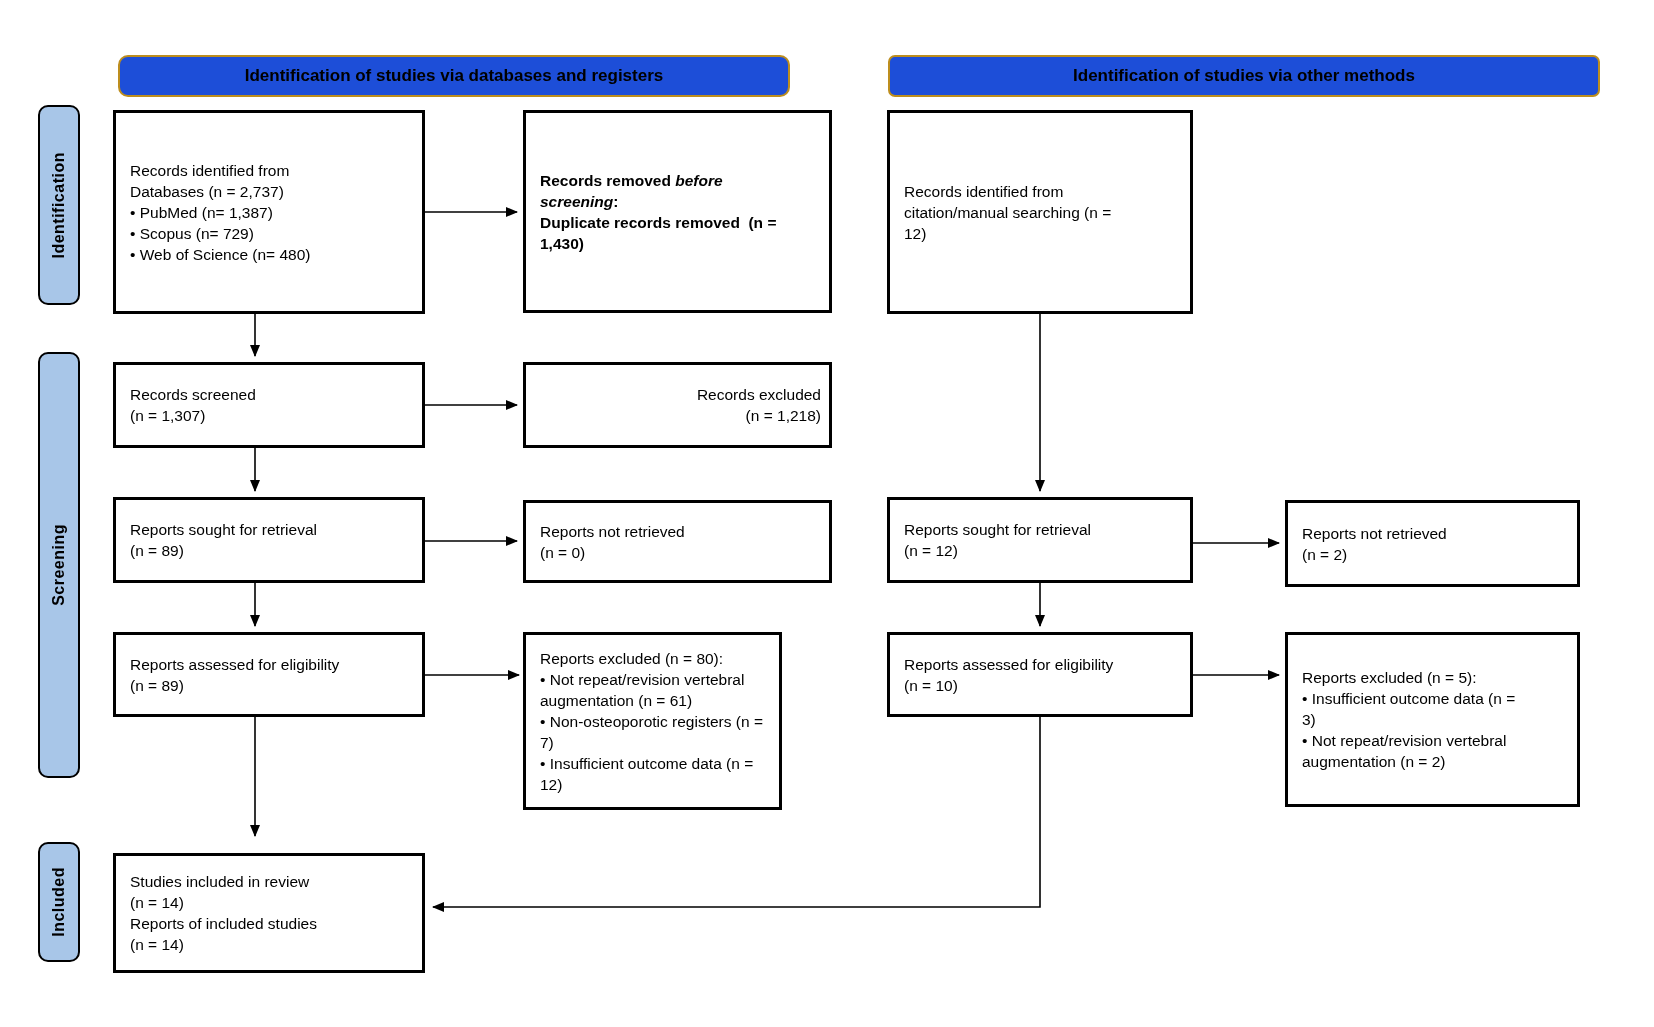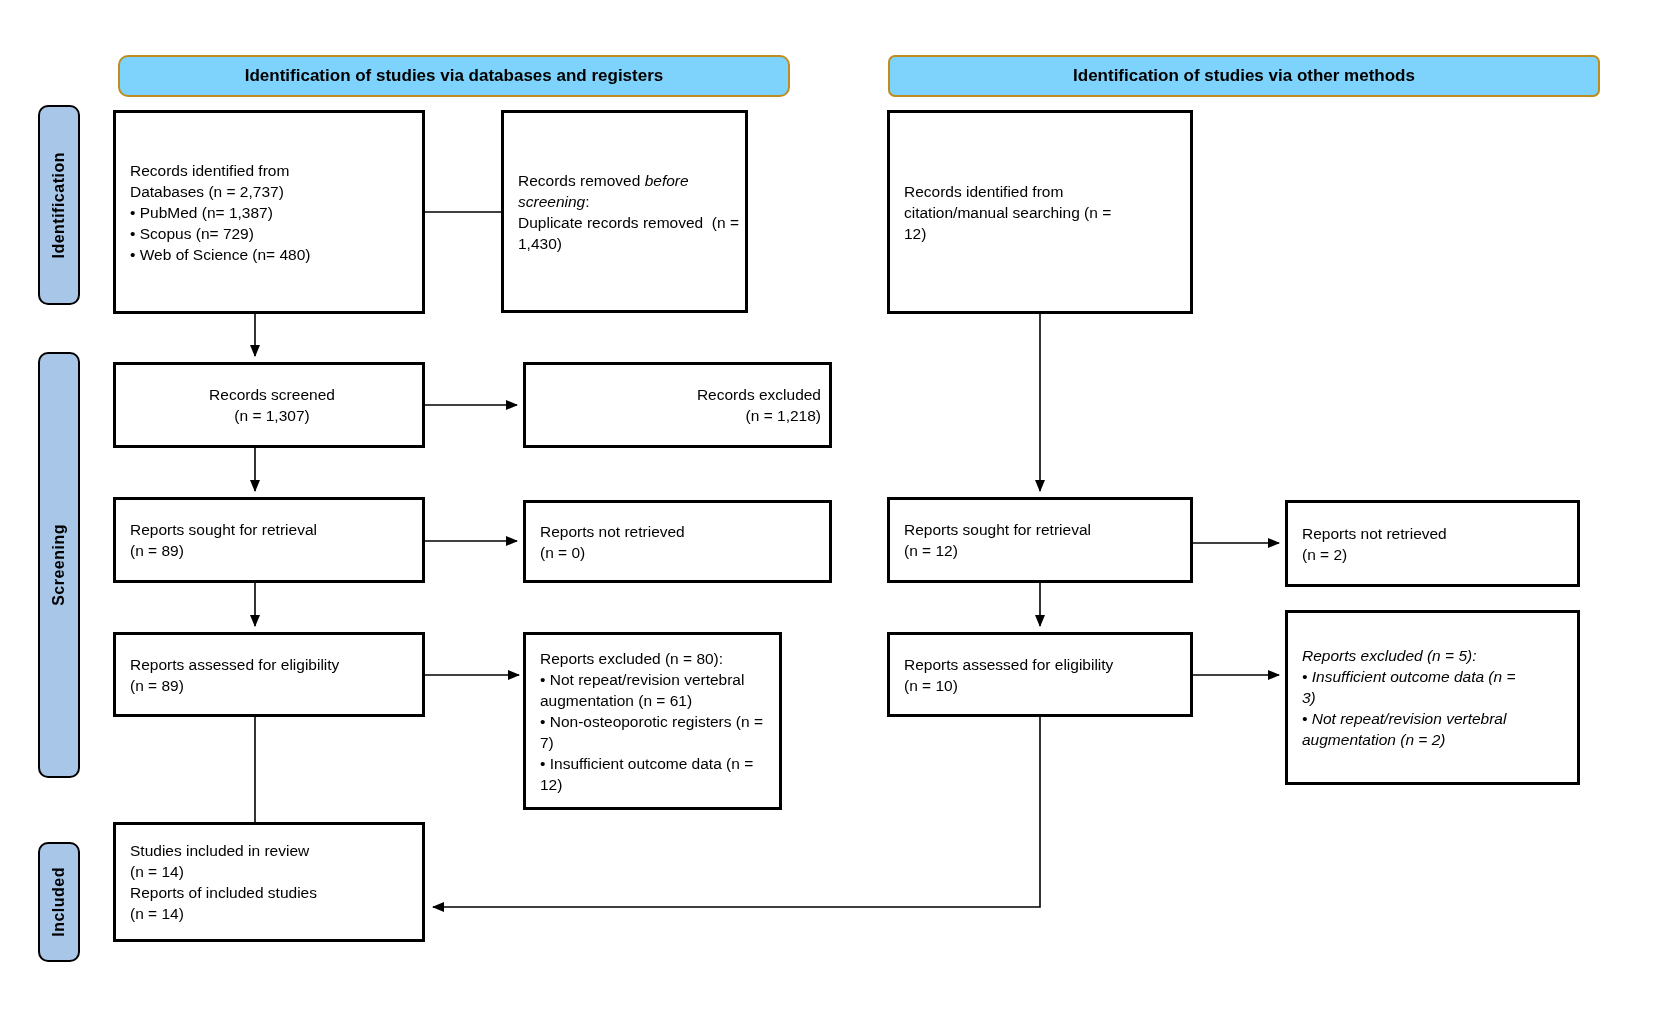--- a/index.html
+++ b/index.html
@@ -14,21 +14,21 @@
   }
   .arrows {
     position: absolute;
     left: 0; top: 0;
     width: 1654px; height: 1027px;
     pointer-events: none;
   }
   .banner {
     position: absolute;
     height: 42px;
-    background: #7dd3fc;
+    background: #1d4ed8;
     border: 2px solid #BD8E1E;
     border-radius: 10px;
     display: flex;
     align-items: center;
     justify-content: center;
     font-weight: bold;
     font-size: 17px;
     box-sizing: border-box;
   }
   .stage {
@@ -108,40 +108,40 @@
     <span class="stage-label">Included</span>
   </div>
 
   <div class="fbox" style="left:113px; top:110px; width:312px; height:204px;">
       <div class="box-line"><span>Records identified from</span></div>
       <div class="box-line"><span>Databases (n = 2,737)</span></div>
       <div class="box-line"><span>• PubMed (n= 1,387)</span></div>
       <div class="box-line"><span>• Scopus (n= 729)</span></div>
       <div class="box-line"><span>• Web of Science (n= 480)</span></div>
     </div>
-  <div class="fbox" style="left:113px; top:362px; width:312px; height:86px;text-align:center;">
+  <div class="fbox" style="left:113px; top:362px; width:312px; height:86px;">
       <div class="box-line"><span>Records screened</span></div>
       <div class="box-line"><span>(n = 1,307)</span></div>
     </div>
   <div class="fbox" style="left:113px; top:497px; width:312px; height:86px;">
       <div class="box-line"><span>Reports sought for retrieval</span></div>
       <div class="box-line"><span>(n = 89)</span></div>
     </div>
   <div class="fbox" style="left:113px; top:632px; width:312px; height:85px;">
       <div class="box-line"><span>Reports assessed for eligibility</span></div>
       <div class="box-line"><span>(n = 89)</span></div>
     </div>
-  <div class="fbox" style="left:113px; top:822px; width:312px; height:120px;">
+  <div class="fbox" style="left:113px; top:853px; width:312px; height:120px;">
       <div class="box-line"><span>Studies included in review</span></div>
       <div class="box-line"><span>(n = 14)</span></div>
       <div class="box-line"><span>Reports of included studies</span></div>
       <div class="box-line"><span>(n = 14)</span></div>
     </div>
 
-  <div class="fbox" style="left:501px; top:110px; width:247px; height:203px;">
+  <div class="fbox" style="left:523px; top:110px; width:309px; height:203px;font-weight:bold;">
       <div class="box-line"><span>Records removed </span><span class="it">before</span></div>
       <div class="box-line"><span class="it">screening</span><span>:</span></div>
       <div class="box-line"><span>Duplicate records removed  (n =</span></div>
       <div class="box-line"><span>1,430)</span></div>
     </div>
   <div class="fbox" style="left:523px; top:362px; width:309px; height:86px;text-align:right;">
       <div class="box-line"><span>Records excluded</span></div>
       <div class="box-line"><span>(n = 1,218)</span></div>
     </div>
   <div class="fbox" style="left:523px; top:500px; width:309px; height:83px;">
@@ -169,21 +169,21 @@
     </div>
   <div class="fbox" style="left:887px; top:632px; width:306px; height:85px;">
       <div class="box-line"><span>Reports assessed for eligibility</span></div>
       <div class="box-line"><span>(n = 10)</span></div>
     </div>
 
   <div class="fbox" style="left:1285px; top:500px; width:295px; height:87px;">
       <div class="box-line"><span>Reports not retrieved</span></div>
       <div class="box-line"><span>(n = 2)</span></div>
     </div>
-  <div class="fbox" style="left:1285px; top:610px; width:295px; height:175px;font-style:italic;">
+  <div class="fbox" style="left:1285px; top:632px; width:295px; height:175px;">
       <div class="box-line"><span>Reports excluded (n = 5):</span></div>
       <div class="box-line"><span>• Insufficient outcome data (n =</span></div>
       <div class="box-line"><span>3)</span></div>
       <div class="box-line"><span>• Not repeat/revision vertebral</span></div>
       <div class="box-line"><span>augmentation (n = 2)</span></div>
     </div>
 
 </div>
 
 </body></html>

